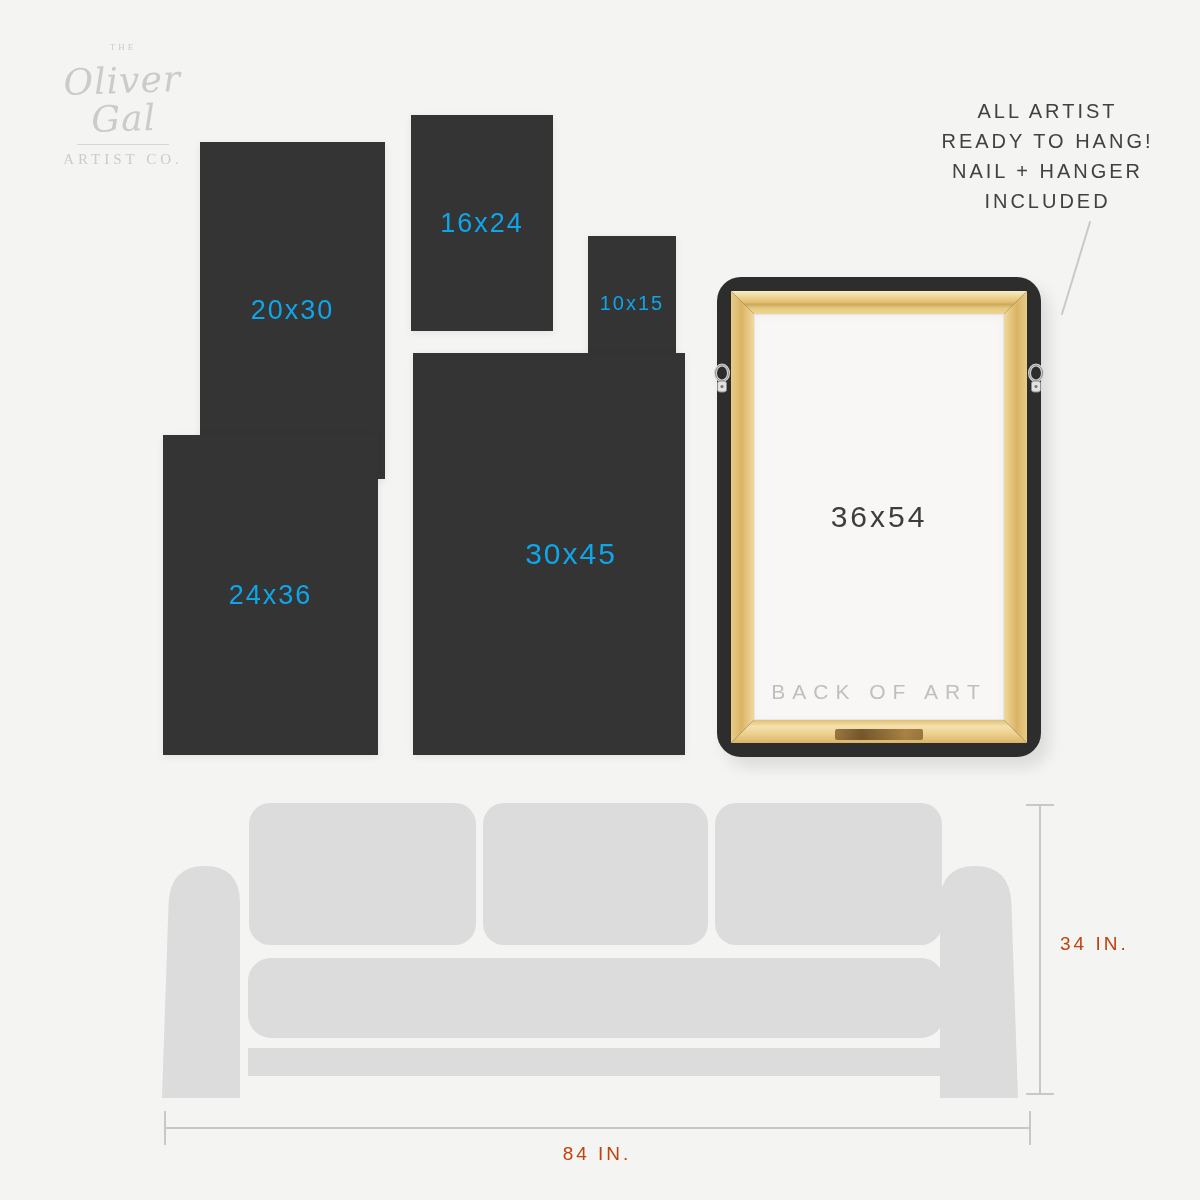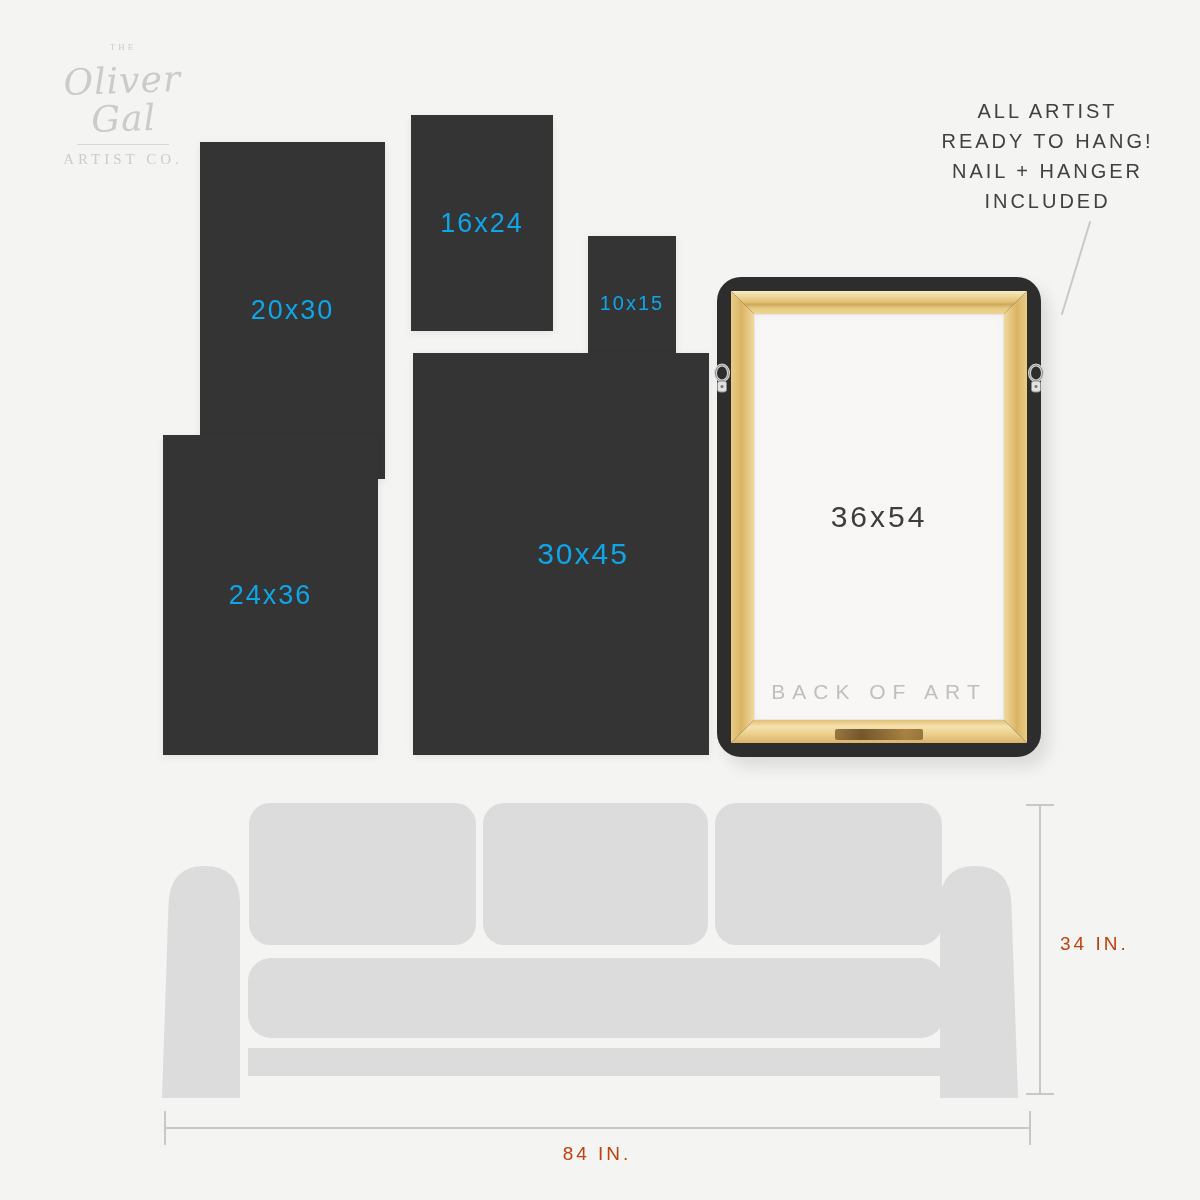--- a/index.html
+++ b/index.html
@@ -29,21 +29,21 @@
   .panel {
     position:absolute; background:#343434;
     display:flex; align-items:center; justify-content:center;
     color:#0ea5e9; letter-spacing:2px; font-weight:400;
     box-shadow:0 2px 8px rgba(0,0,0,0.07);
   }
   .p-20x30 { left:200px; top:142px; width:185px; height:337px; font-size:27px; }
   .p-16x24 { left:411px; top:115px; width:142px; height:216px; font-size:27px; }
   .p-10x15 { left:588px; top:196px; width:88px;  height:135px; font-size:20px;margin-top:40px; }
   .p-24x36 { left:163px; top:435px; width:215px; height:320px; font-size:27px; }
-  .p-30x45 { left:413px; top:353px; width:296px; height:402px; font-size:30px;padding-left:44px; }
+  .p-30x45 { left:413px; top:353px; width:272px; height:402px; font-size:30px;padding-left:44px; }
   
   .frame {
     position:absolute; left:717px; top:277px; width:324px; height:480px;
     background:#2d2d2d; box-shadow:8px 10px 16px rgba(0,0,0,0.10);border-radius:24px;
   }
   .wood { position:absolute; inset:14px; }
   .wood-bar { position:absolute; }
   .wood-top {
     left:0; right:0; top:0; height:23px;
     clip-path:polygon(0 0,100% 0,calc(100% - 23px) 100%,23px 100%);

